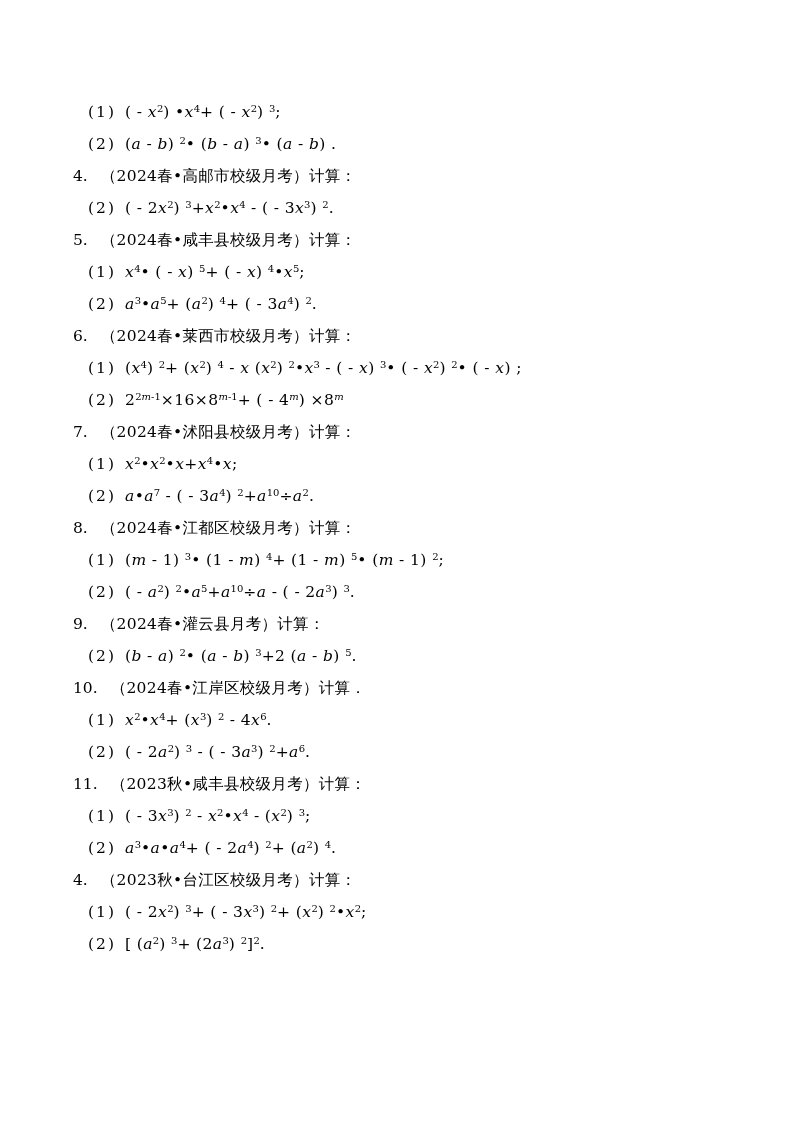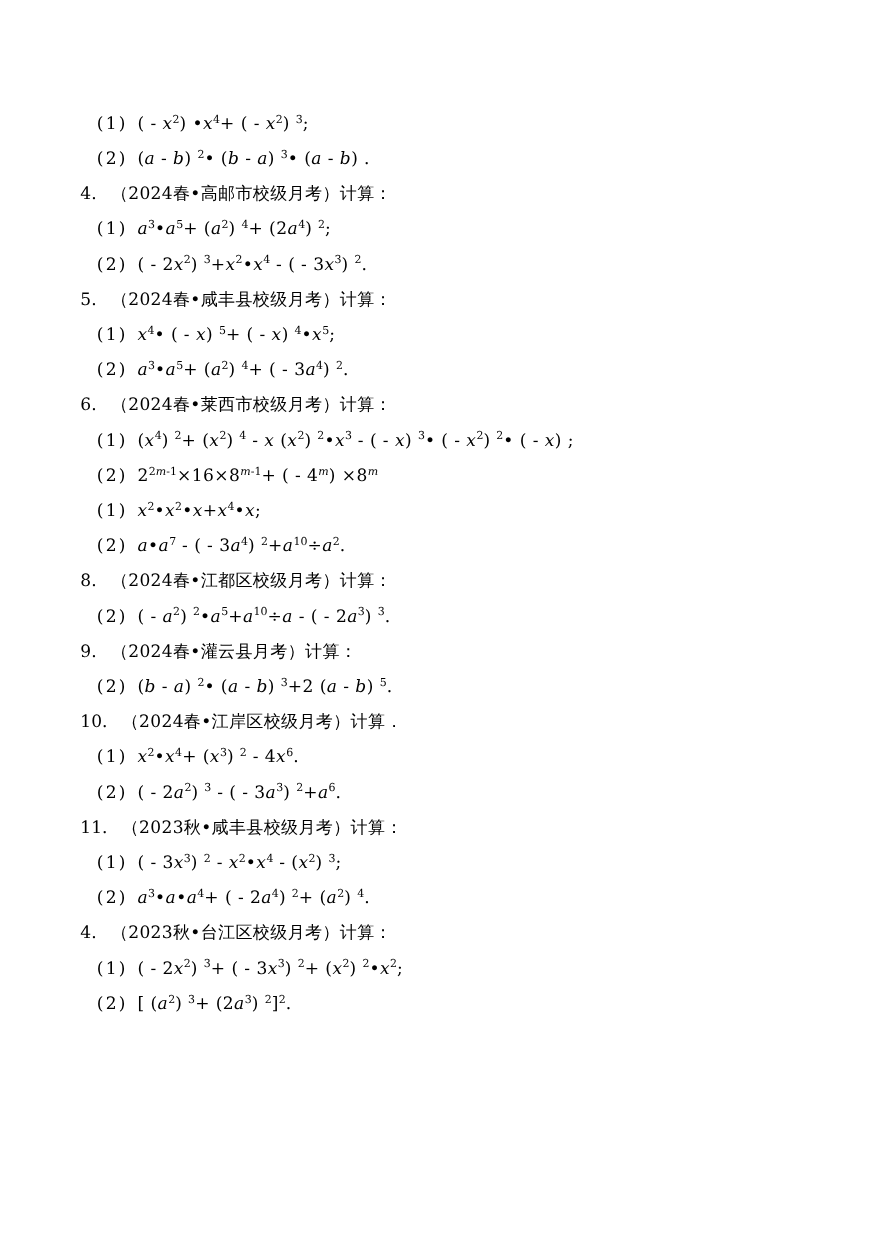--- a/index.html
+++ b/index.html
@@ -76,23 +76,20 @@
     <span class="item-label">(2)</span><span class="item-expression">(<i>a</i> - <i>b</i>) <sup>2</sup>• (<i>b</i> - <i>a</i>) <sup>3</sup>• (<i>a</i> - <i>b</i>) .</span>
   </div>
 </div>
   </div>
 
   <div class="problem">
     <div class="problem-header">
       <span class="problem-number">4.</span><span class="problem-source">（2024春•高邮市校级月考）计算：</span>
     </div>
     <div class="problem-items">
-  <div class="problem-item">
-    <span class="item-label">(1)</span><span class="item-expression"><i>a</i><sup>3</sup>•<i>a</i><sup>5</sup>+ (<i>a</i><sup>2</sup>) <sup>4</sup>+ (2<i>a</i><sup>4</sup>) <sup>2</sup>;</span>
-  </div>
 
   <div class="problem-item">
     <span class="item-label">(2)</span><span class="item-expression">( - 2<i>x</i><sup>2</sup>) <sup>3</sup>+<i>x</i><sup>2</sup>•<i>x</i><sup>4</sup> - ( - 3<i>x</i><sup>3</sup>) <sup>2</sup>.</span>
   </div>
 </div>
   </div>
 
   <div class="problem">
     <div class="problem-header">
       <span class="problem-number">5.</span><span class="problem-source">（2024春•咸丰县校级月考）计算：</span>
@@ -117,36 +114,42 @@
     <span class="item-label">(1)</span><span class="item-expression">(<i>x</i><sup>4</sup>) <sup>2</sup>+ (<i>x</i><sup>2</sup>) <sup>4</sup> - <i>x</i> (<i>x</i><sup>2</sup>) <sup>2</sup>•<i>x</i><sup>3</sup> - ( - <i>x</i>) <sup>3</sup>• ( - <i>x</i><sup>2</sup>) <sup>2</sup>• ( - <i>x</i>) ;</span>
   </div>
 
   <div class="problem-item">
     <span class="item-label">(2)</span><span class="item-expression">2<sup>2<i>m</i>-1</sup>×16×8<sup><i>m</i>-1</sup>+ ( - 4<sup><i>m</i></sup>) ×8<sup><i>m</i></sup></span>
   </div>
 </div>
   </div>
 
   <div class="problem">
+    <div class="problem-header">
+      <span class="problem-number">7.</span><span class="problem-source">（2024春•沭阳县校级月考）计算：</span>
+    </div>
     <div class="problem-items">
   <div class="problem-item">
     <span class="item-label">(1)</span><span class="item-expression"><i>x</i><sup>2</sup>•<i>x</i><sup>2</sup>•<i>x</i>+<i>x</i><sup>4</sup>•<i>x</i>;</span>
   </div>
 
   <div class="problem-item">
     <span class="item-label">(2)</span><span class="item-expression"><i>a</i>•<i>a</i><sup>7</sup> - ( - 3<i>a</i><sup>4</sup>) <sup>2</sup>+<i>a</i><sup>10</sup>÷<i>a</i><sup>2</sup>.</span>
   </div>
 </div>
   </div>
 
   <div class="problem">
     <div class="problem-header">
       <span class="problem-number">8.</span><span class="problem-source">（2024春•江都区校级月考）计算：</span>
     </div>
     <div class="problem-items">
+  <div class="problem-item">
+    <span class="item-label">(1)</span><span class="item-expression">(<i>m</i> - 1) <sup>3</sup>• (1 - <i>m</i>) <sup>4</sup>+ (1 - <i>m</i>) <sup>5</sup>• (<i>m</i> - 1) <sup>2</sup>;</span>
+  </div>
 
   <div class="problem-item">
     <span class="item-label">(2)</span><span class="item-expression">( - <i>a</i><sup>2</sup>) <sup>2</sup>•<i>a</i><sup>5</sup>+<i>a</i><sup>10</sup>÷<i>a</i> - ( - 2<i>a</i><sup>3</sup>) <sup>3</sup>.</span>
   </div>
 </div>
   </div>
 
   <div class="problem">
     <div class="problem-header">
       <span class="problem-number">9.</span><span class="problem-source">（2024春•灌云县月考）计算：</span>

